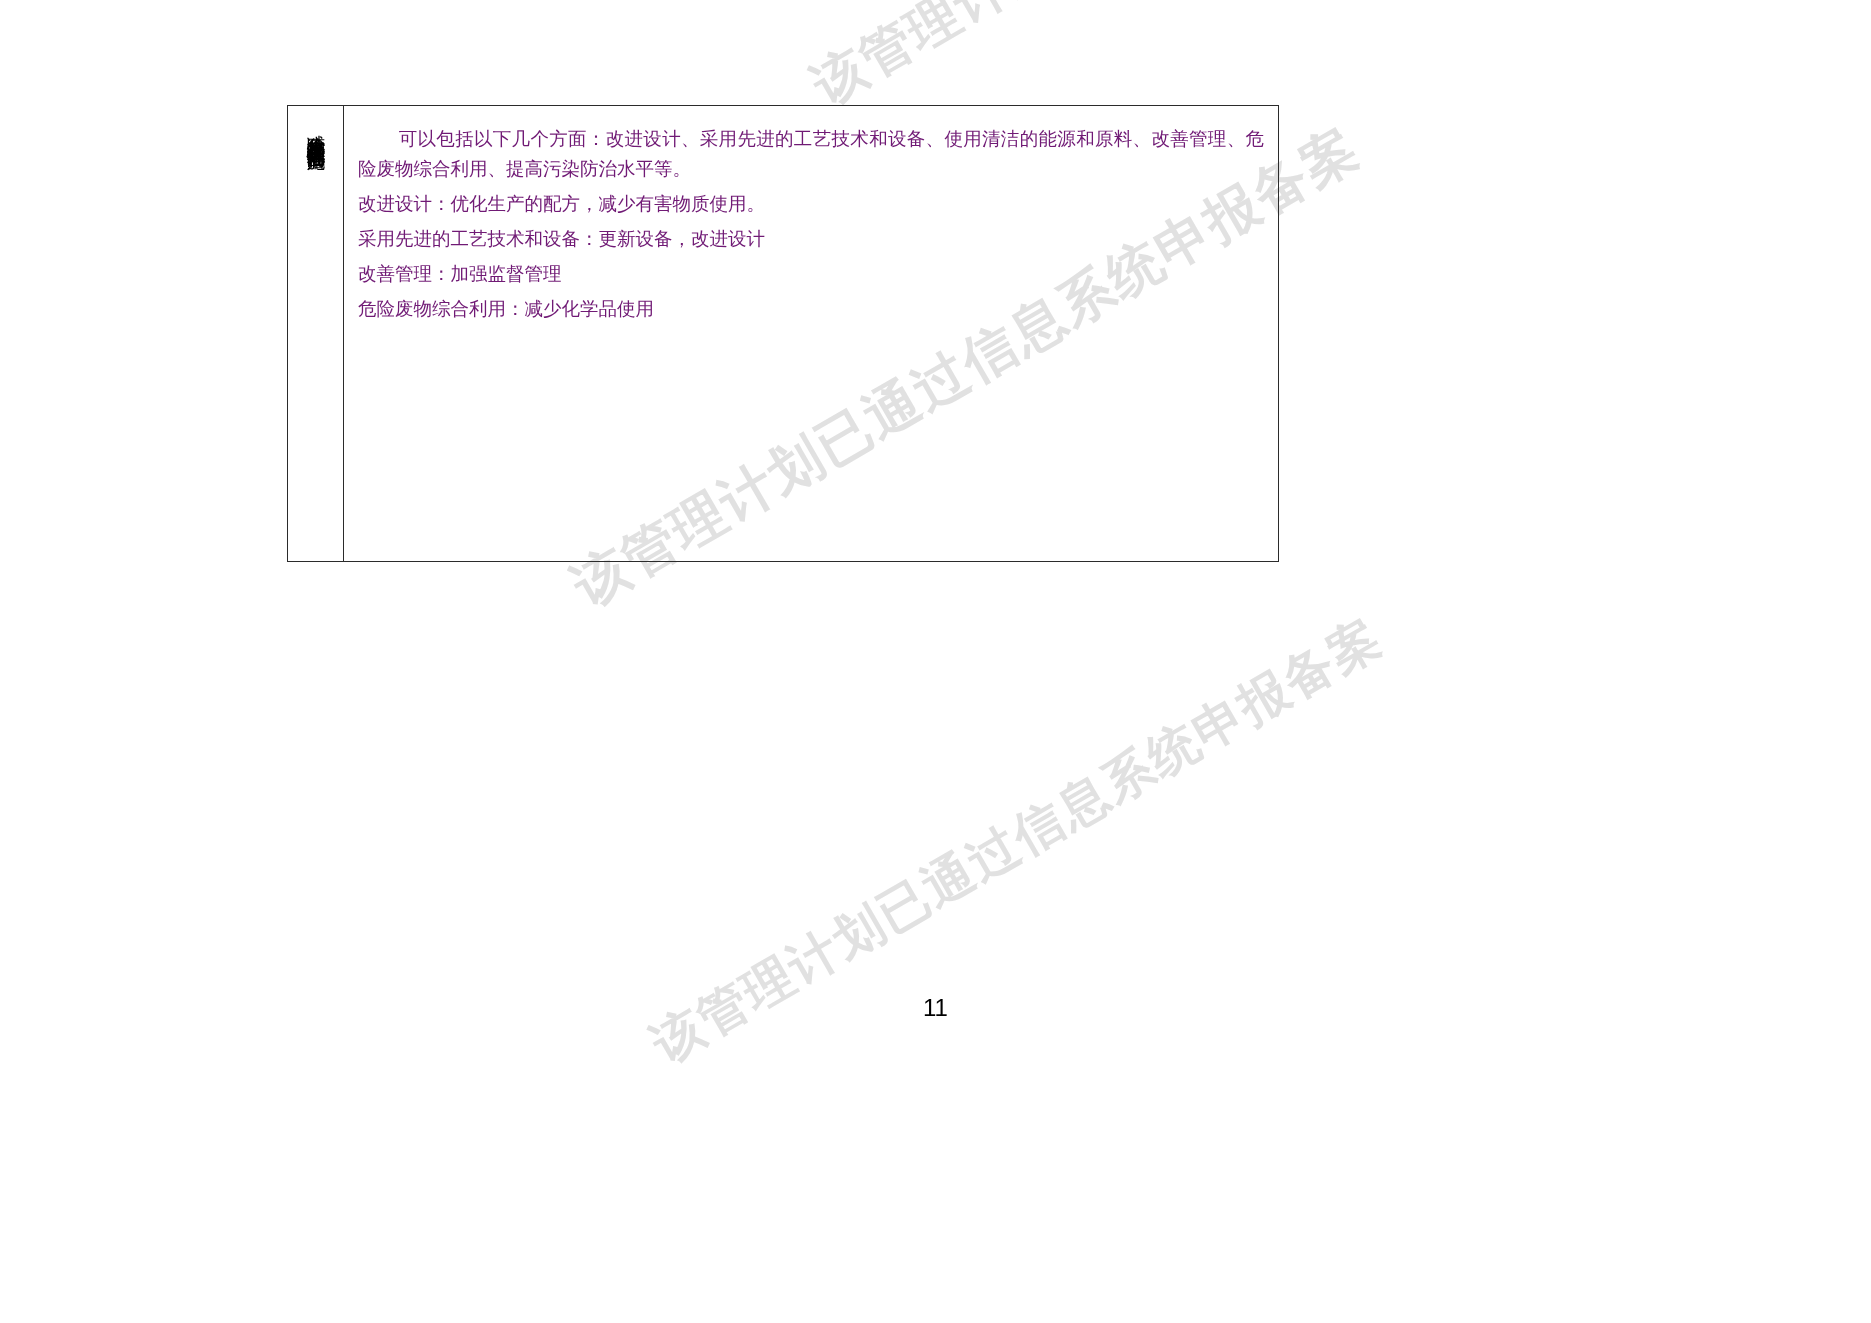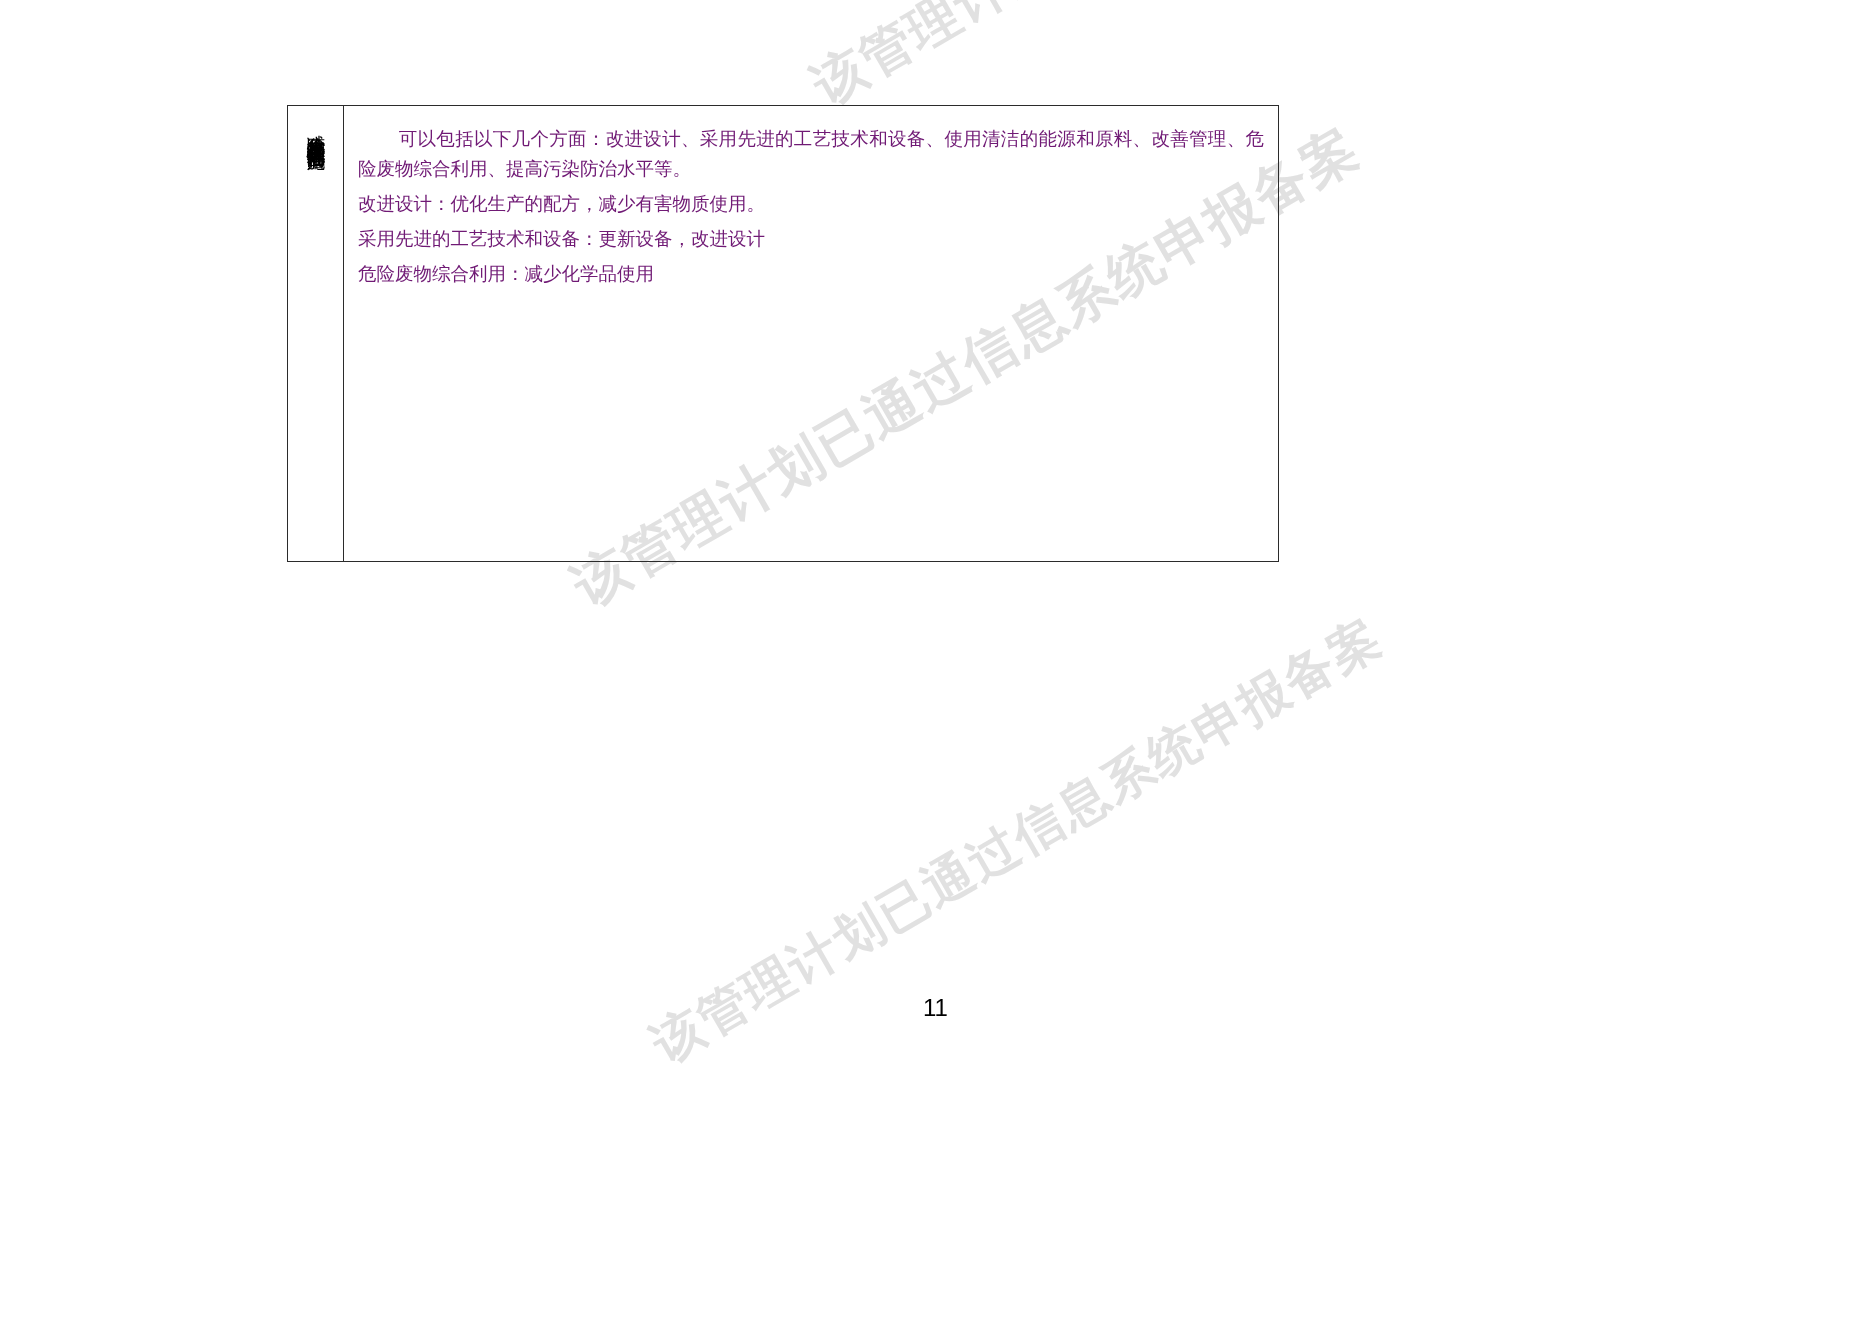--- a/index.html
+++ b/index.html
@@ -118,20 +118,21 @@
   <div class="doc-table">
 
     <div class="row-label-cell">
       <div class="vertical-label">减少危险废物产生量和降低危害性的措施</div>
     </div>
 
     <div class="content-cell">
       <p class="indent">可以包括以下几个方面：改进设计、采用先进的工艺技术和设备、使用清洁的能源和原料、改善管理、危险废物综合利用、提高污染防治水平等。</p>
       <p>改进设计：优化生产的配方，减少有害物质使用。</p>
       <p>采用先进的工艺技术和设备：更新设备，改进设计</p>
+      <p>改善管理：加强监督管理</p>
       <p>危险废物综合利用：减少化学品使用</p>
     </div>
 
   </div>
 
   <div class="page-number">11</div>
 
 </div>
 
 </body></html>

